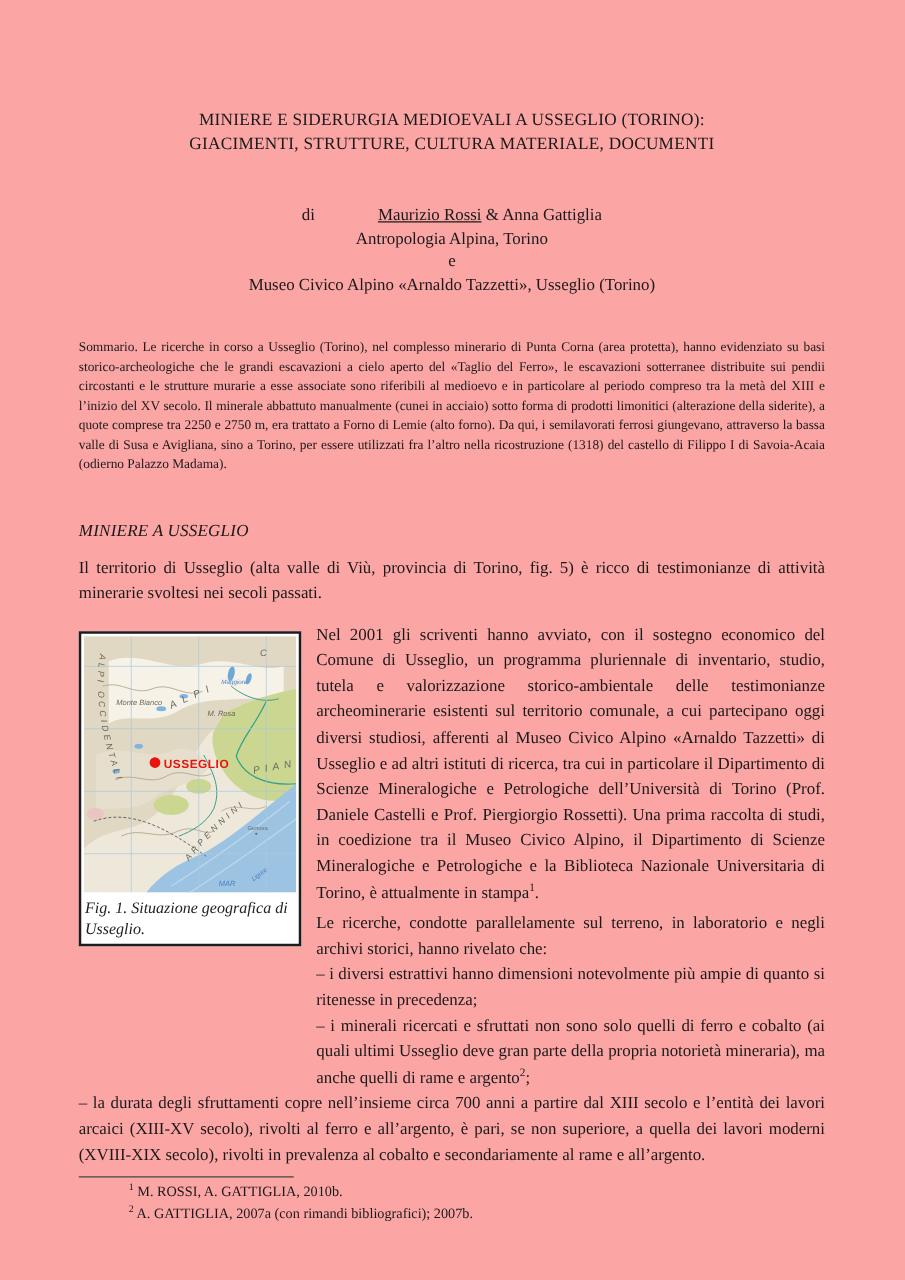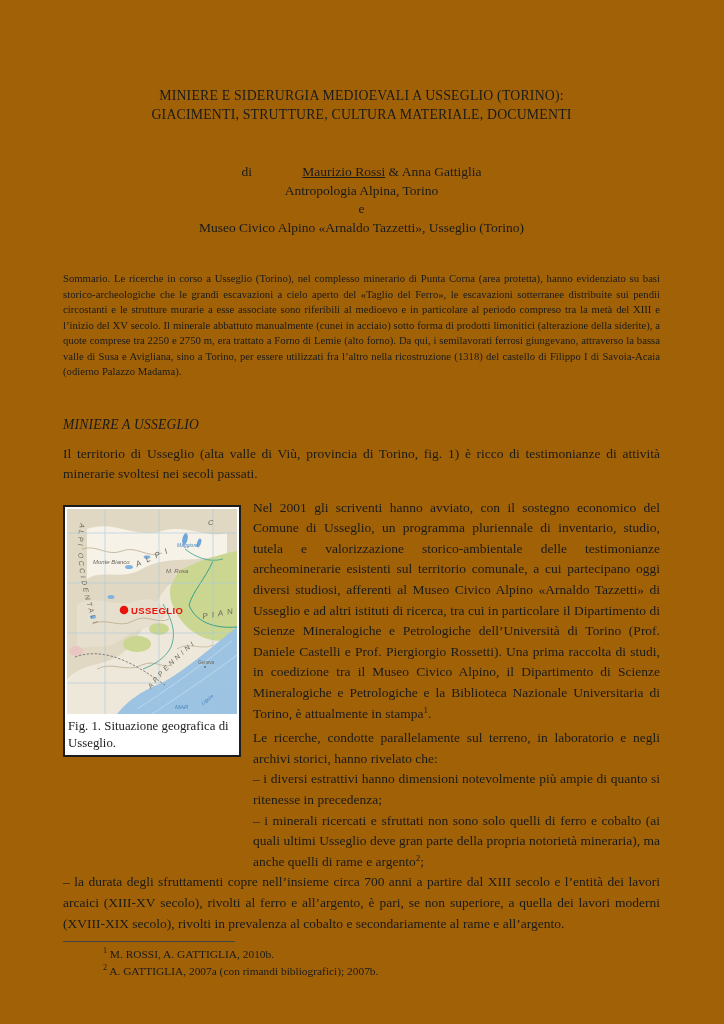--- a/index.html
+++ b/index.html
@@ -1,19 +1,19 @@
 <!DOCTYPE html>
 <html><head>
 <meta charset="utf-8">
 <style>
   html,body{margin:0;padding:0;background:#888;}
   .page{
     position:relative;
     width:724px;height:1024px;
-    background:#a16207;
+    background:#fca5a5;
     font-family:"Liberation Serif", serif;
     color:#1a1a1a;
     overflow:hidden;
   }
   .content{margin:0 64px 0 63px;}
   .title-block{padding-top:86px;text-align:center;font-size:13.8px;line-height:19px;letter-spacing:.2px;}
   .authors-block{margin-top:39px;text-align:center;font-size:13.5px;line-height:18.5px;}
   .authors-block .u{text-decoration:underline;margin-left:47px;}
   .abstract{margin-top:34px;font-size:10.7px;line-height:15.5px;text-align:justify;}
   .abstract .lbl{}
@@ -22,21 +22,21 @@
   .para1{margin-top:11px;}
   .wrap-col{margin-left:190px;margin-top:13px;}
   .para-gap{margin-top:4px;}
   sup{font-size:9px;line-height:0;vertical-align:super;}
   .figure-box{
     position:absolute;left:63px;top:505px;width:170px;
     border:2px solid #1c1c1c;background:#fff;padding:2px;
   }
   .figure-box svg{display:block;}
   .fig-caption{
-    font-size:12.8px;line-height:16.5px;
+    font-style:italic;font-size:12.8px;line-height:16.5px;
     padding:4px 1px 2px 1px;color:#222;
   }
   .footnote-block{position:absolute;left:63px;top:905px;width:597px;font-size:11.4px;line-height:16.5px;margin-top:36px;}
   .fn-rule{width:172px;border-top:1.2px solid #444;margin-bottom:4px;}
   .fn-line{text-indent:40px;}
   .fn-line sup{font-size:8px;}
 </style>
 </head>
 <body>
 
@@ -52,21 +52,21 @@
       <div><span>di </span><span class="u">Maurizio Rossi</span><span> &amp; Anna Gattiglia</span></div>
       <div>Antropologia Alpina, Torino</div>
       <div>e</div>
       <div>Museo Civico Alpino «Arnaldo Tazzetti», Usseglio (Torino)</div>
     </div>
 
     <div class="abstract"><span class="lbl">Sommario</span><span>. Le ricerche in corso a Usseglio (Torino), nel complesso minerario di Punta Corna (area protetta), hanno evidenziato su basi storico-archeologiche che le grandi escavazioni a cielo aperto del «Taglio del Ferro», le escavazioni sotterranee distribuite sui pendii circostanti e le strutture murarie a esse associate sono riferibili al medioevo e in particolare al periodo compreso tra la metà del XIII e l’inizio del XV secolo. Il minerale abbattuto manualmente (cunei in acciaio) sotto forma di prodotti limonitici (alterazione della siderite), a quote comprese tra 2250 e 2750 m, era trattato a Forno di Lemie (alto forno). Da qui, i semilavorati ferrosi giungevano, attraverso la bassa valle di Susa e Avigliana, sino a Torino, per essere utilizzati fra l’altro nella ricostruzione (1318) del castello di Filippo I di Savoia-Acaia (odierno Palazzo Madama).</span></div>
 
     <div class="section-heading">MINIERE A USSEGLIO</div>
 
-    <div class="body-text para1">Il territorio di Usseglio (alta valle di Viù, provincia di Torino, fig. 1) è ricco di testimonianze di attività minerarie svoltesi nei secoli passati.</div>
+    <div class="body-text para1">Il territorio di Usseglio (alta valle di Viù, provincia di Torino, fig. 5) è ricco di testimonianze di attività minerarie svoltesi nei secoli passati.</div>
 
     <div class="body-text wrap-col">
       <div><span>Nel 2001 gli scriventi hanno avviato, con il sostegno economico del Comune di Usseglio, un programma pluriennale di inventario, studio, tutela e valorizzazione storico-ambientale delle testimonianze archeominerarie esistenti sul territorio comunale, a cui partecipano oggi diversi studiosi, afferenti al Museo Civico Alpino «Arnaldo Tazzetti» di Usseglio e ad altri istituti di ricerca, tra cui in particolare il Dipartimento di Scienze Mineralogiche e Petrologiche dell’Università di Torino (Prof. Daniele Castelli e Prof. Piergiorgio Rossetti). Una prima raccolta di studi, in coedizione tra il Museo Civico Alpino, il Dipartimento di Scienze Mineralogiche e Petrologiche e la Biblioteca Nazionale Universitaria di Torino, è attualmente in stampa</span><sup>1</sup><span>.</span></div>
       <div class="para-gap">Le ricerche, condotte parallelamente sul terreno, in laboratorio e negli archivi storici, hanno rivelato che:</div>
       <div>– i diversi estrattivi hanno dimensioni notevolmente più ampie di quanto si ritenesse in precedenza;</div>
       <div><span>– i minerali ricercati e sfruttati non sono solo quelli di ferro e cobalto (ai quali ultimi Usseglio deve gran parte della propria notorietà mineraria), ma anche quelli di rame e argento</span><sup>2</sup><span>;</span></div>
     </div>
 
     <div class="body-text">– la durata degli sfruttamenti copre nell’insieme circa 700 anni a partire dal XIII secolo e l’entità dei lavori arcaici (XIII-XV secolo), rivolti al ferro e all’argento, è pari, se non superiore, a quella dei lavori moderni (XVIII-XIX secolo), rivolti in prevalenza al cobalto e secondariamente al rame e all’argento.</div>
   </div>

